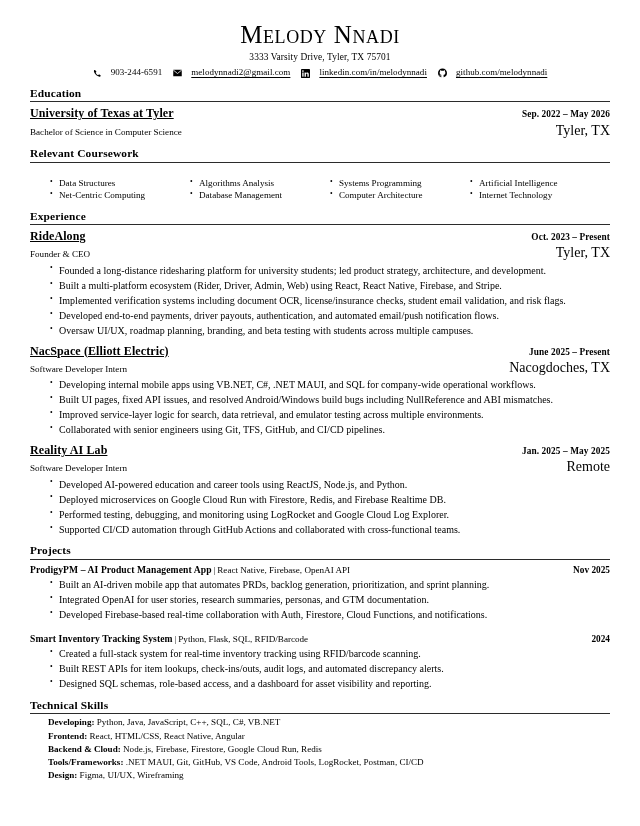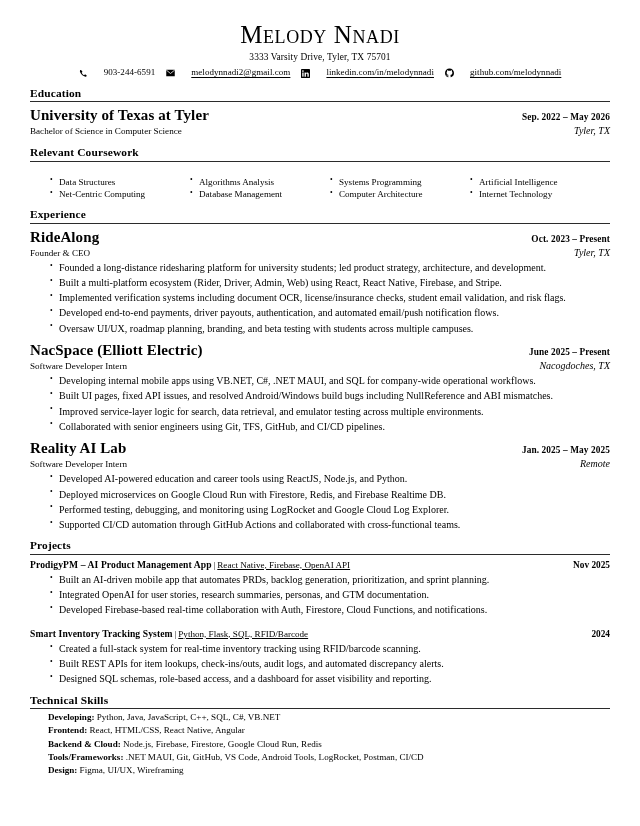--- a/index.html
+++ b/index.html
@@ -48,21 +48,21 @@
     display: flex;
     justify-content: center;
     align-items: center;
     gap: 11px;
     margin-top: 4px;
     font-size: 9px;
   }
   .contact-item {
     display: inline-flex;
     align-items: center;
-    gap: 16px;
+    gap: 9px;
     white-space: nowrap;
   }
   .contact-item .ic {
     display: inline-flex;
     align-items: center;
     justify-content: center;
     width: 9px;
     height: 9px;
     flex: 0 0 auto;
   }
@@ -92,36 +92,36 @@
   
   .entry { margin-bottom: 1px; }
   .entry-line {
     display: flex;
     justify-content: space-between;
     align-items: baseline;
     line-height: 1.27;
   }
   .entry-title {
     font-weight: bold;
-    font-size: 15px;
+    font-size: 12px;
     letter-spacing: 0.1px;
+    text-decoration: underline;
   }
   .entry-date {
     font-weight: bold;
     font-size: 9.3px;
     letter-spacing: 0.1px;
     white-space: nowrap;
     padding-left: 8px;
   }
   .entry-sub {
     font-size: 9.1px;
   }
   .entry-loc {
-    font-style: italic;
-    font-size: 10px;
+    font-size: 14px;
     white-space: nowrap;
     padding-left: 8px;
   }
 
   
   ul.bullets {
     list-style: none;
     margin: 1.5px 0 0 0;
     padding: 0 0 0 20px;
   }
@@ -176,21 +176,20 @@
     font-size: 9.6px;
     letter-spacing: 0.1px;
   }
   .project-sep {
     font-weight: normal;
     padding: 0 2px;
   }
   .project-stack {
     font-weight: normal;
     font-size: 9.1px;
-    text-decoration: underline;
   }
   .project-date {
     font-weight: bold;
     font-size: 9.3px;
     white-space: nowrap;
     padding-left: 8px;
   }
   .proj-spacer { height: 9px; }
 
   

